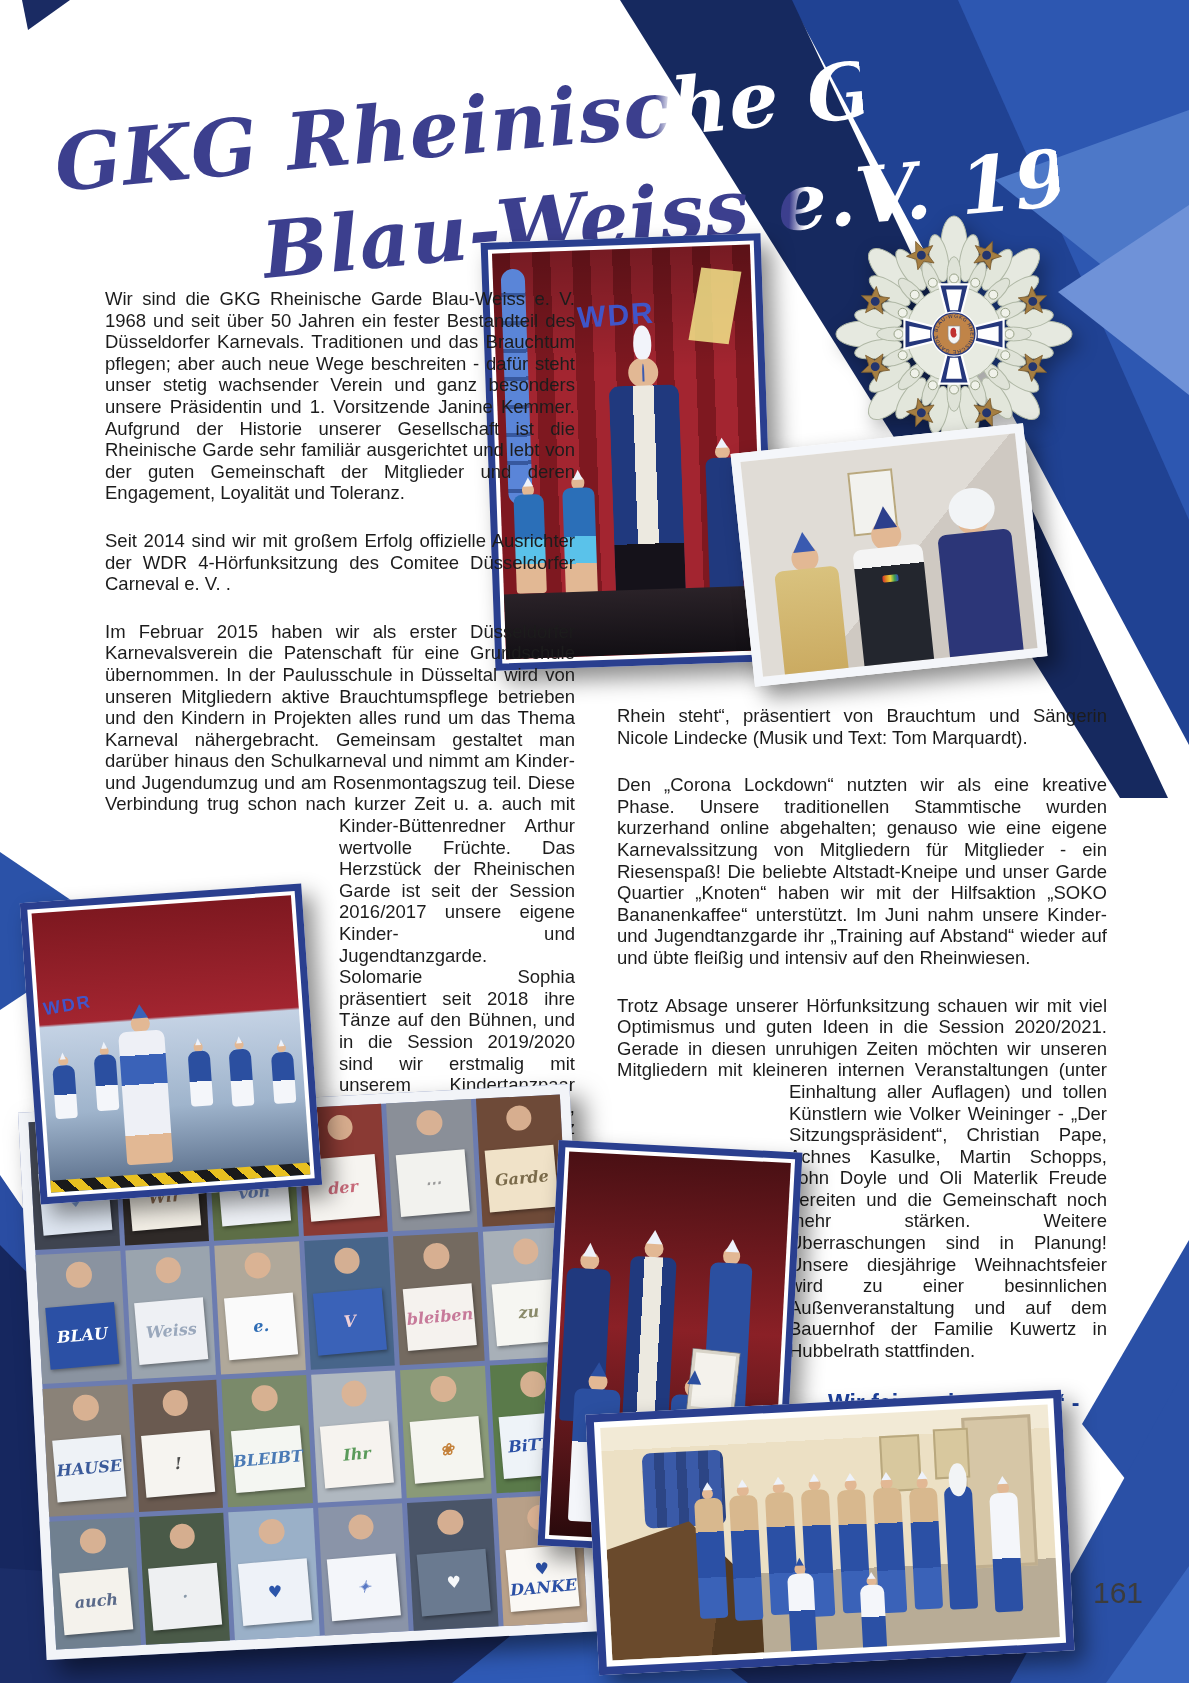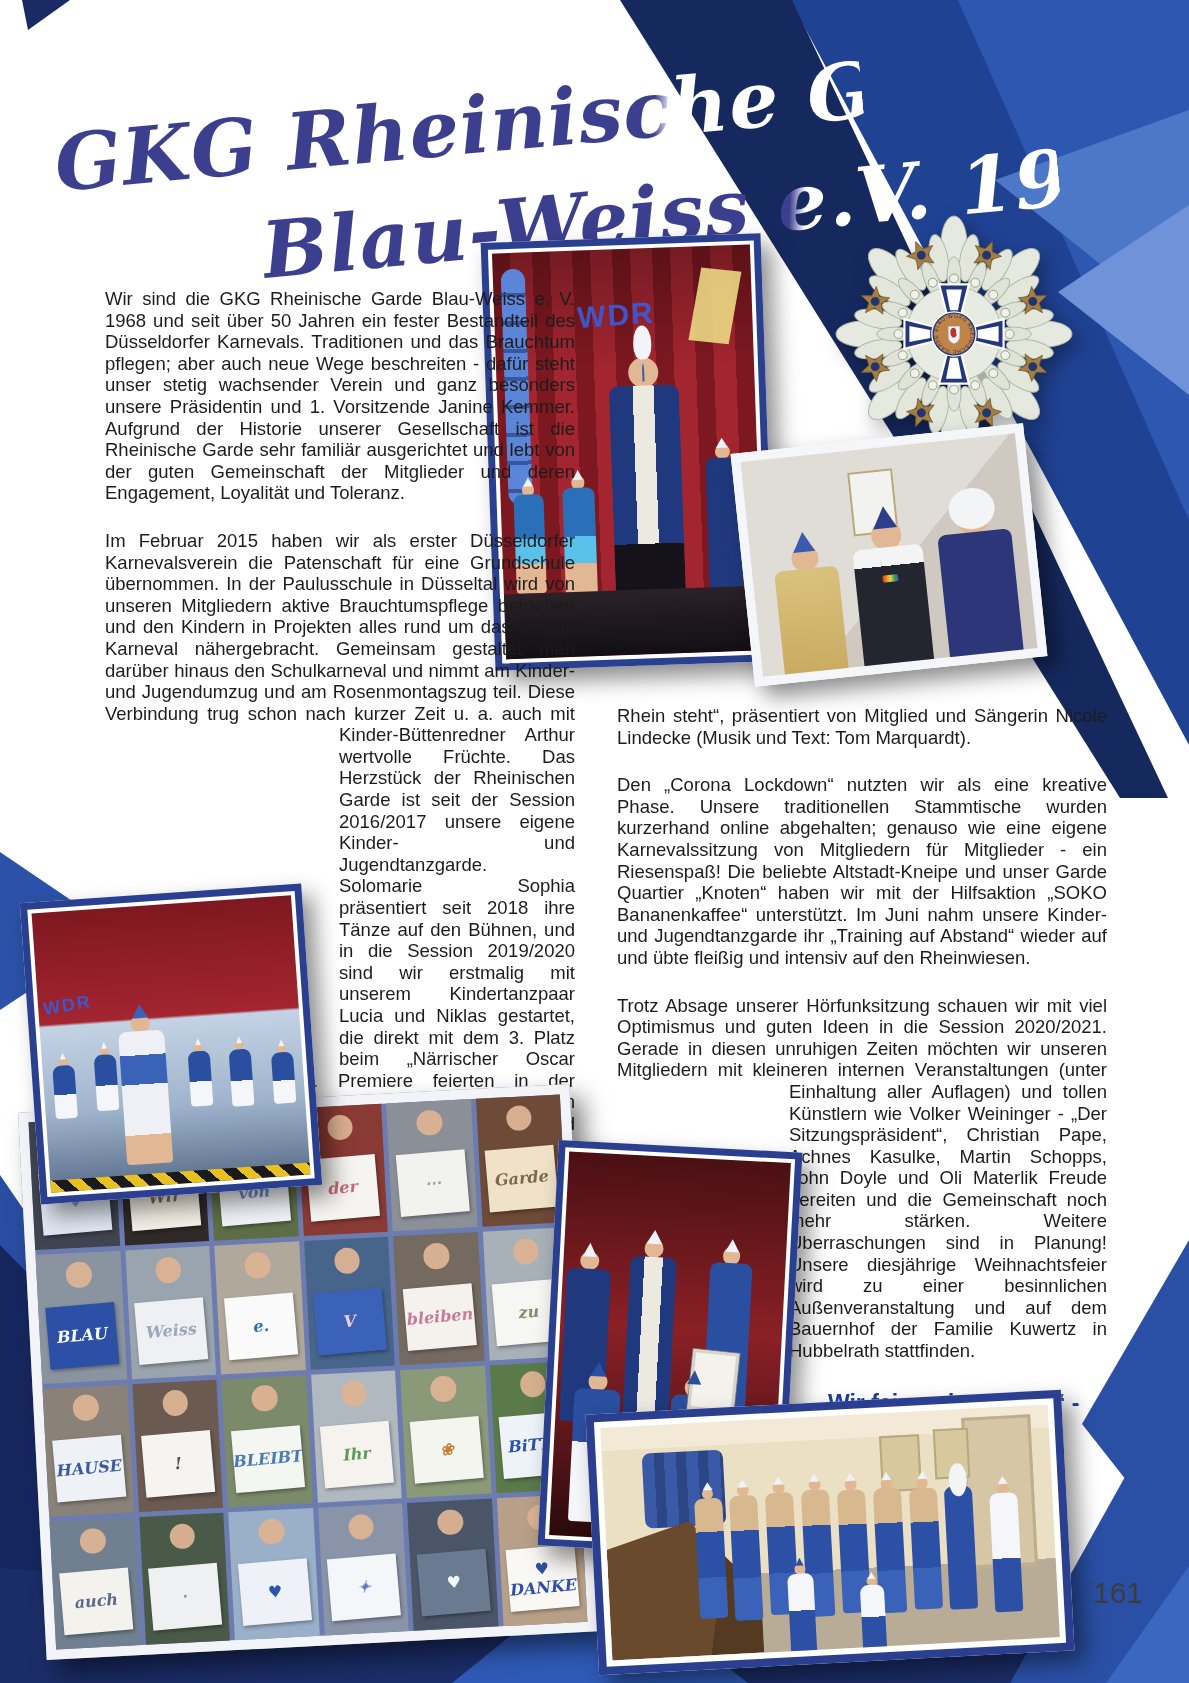--- a/index.html
+++ b/index.html
@@ -451,24 +451,25 @@
         <i></i>
       </span>
     <span class="fg" style="left:56%;bottom:-4%;--w:24px;--h:80px;--b:linear-gradient(180deg,#f4f6fa 45%,#2b50a5 45%);">
         <i></i>
       </span>
   </div>
 </div>
 
 <div class="col" id="colL">
   <p>Wir sind die GKG Rheinische Garde Blau-Weiss e. V. 1968 und seit über 50 Jahren ein fester Bestandteil des Düsseldorfer Karnevals. Traditionen und das Brauchtum pflegen; aber auch neue Wege beschreiten - dafür steht unser stetig wachsender Verein und ganz besonders unsere Präsidentin und 1. Vorsitzende Janine Kemmer. Aufgrund der Historie unserer Gesellschaft ist die Rheinische Garde sehr familiär ausgerichtet und lebt von der guten Gemeinschaft der Mitglieder und deren Engagement, Loyalität und Toleranz.</p>
+  <p>Seit 2014 sind wir mit großem Erfolg offizielle Ausrichter der WDR 4-Hörfunksitzung des Comitee Düsseldorfer Carneval e. V. .</p>
   <p><span>Im Februar 2015 haben wir als erster Düsseldorfer Karnevalsverein die Patenschaft für eine Grundschule übernommen. In der Paulusschule in Düsseltal wird von unseren Mitgliedern aktive Brauchtumspflege betrieben und den Kindern in Projekten alles rund um das Thema Karneval nähergebracht. Gemeinsam gestaltet man darüber hinaus den Schulkarneval und nimmt am Kinder- und Jugendumzug und am Rosenmontagszug teil. Diese Verbindung trug schon nach kurzer </span><span class="wrapL"></span><span>Zeit u. a. auch mit Kinder-Büttenredner Arthur wertvolle Früchte. Das Herzstück der Rheinischen Garde ist seit der Session 2016/2017 unsere eigene Kinder- und Jugendtanzgarde. Solomarie Sophia präsentiert seit 2018 ihre Tänze auf den Bühnen, und in die Session 2019/2020 sind wir erstmalig mit unserem Kindertanzpaar Lucia und Niklas gestartet, die direkt mit dem 3. Platz beim „Närrischer Oscar 2020“ belohnt wurden. Premiere feierten in der vergangenen Session auch unsere eigenen heimatverbundenen Lieder „Einfach Düsseldorf“ und „Wenn der Mond über‘m</span></p>
 </div>
 
 <div class="col" id="colR">
-  <p>Rhein steht“, präsentiert von Mitglied und Sängerin Nicole Lindecke (Musik und Text: Tom Marquardt).</p>
+  <p>Rhein steht“, präsentiert von Brauchtum und Sängerin Nicole Lindecke (Musik und Text: Tom Marquardt).</p>
   <p>Den „Corona Lockdown“ nutzten wir als eine kreative Phase. Unsere traditionellen Stammtische wurden kurzerhand online abgehalten; genauso wie eine eigene Karnevalssitzung von Mitgliedern für Mitglieder - ein Riesenspaß! Die beliebte Altstadt-Kneipe und unser Garde Quartier „Knoten“ haben wir mit der Hilfsaktion „SOKO Bananenkaffee“ unterstützt. Im Juni nahm unsere Kinder- und Jugendtanzgarde ihr „Training auf Abstand“ wieder auf und übte fleißig und intensiv auf den Rheinwiesen.</p>
   <p><span>Trotz Absage unserer Hörfunksitzung schauen wir mit viel Optimismus und guten Ideen in die Session 2020/2021. Gerade in diesen unruhigen Zeiten möchten wir unseren Mitgliedern mit kleineren internen Veranstaltungen (unter Einhaltung aller Auflagen) </span><span class="wrapR"></span><span>und tollen Künstlern wie Volker Weininger - „Der Sitzungspräsident“, Christian Pape, Achnes Kasulke, Martin Schopps, John Doyle und Oli Materlik Freude bereiten und die Gemeinschaft noch mehr stärken. Weitere Überraschungen sind in Planung! Unsere diesjährige Weihnachtsfeier wird zu einer besinnlichen Außenveranstaltung und auf dem Bauernhof der Familie Kuwertz in Hubbelrath stattfinden.</span></p>
   <p class="slogan">„Wir feiern das Leben“ -
 einfach nur anders...</p>
 </div>
 
 <div id="page-number">161</div>
 
 </body></html>

